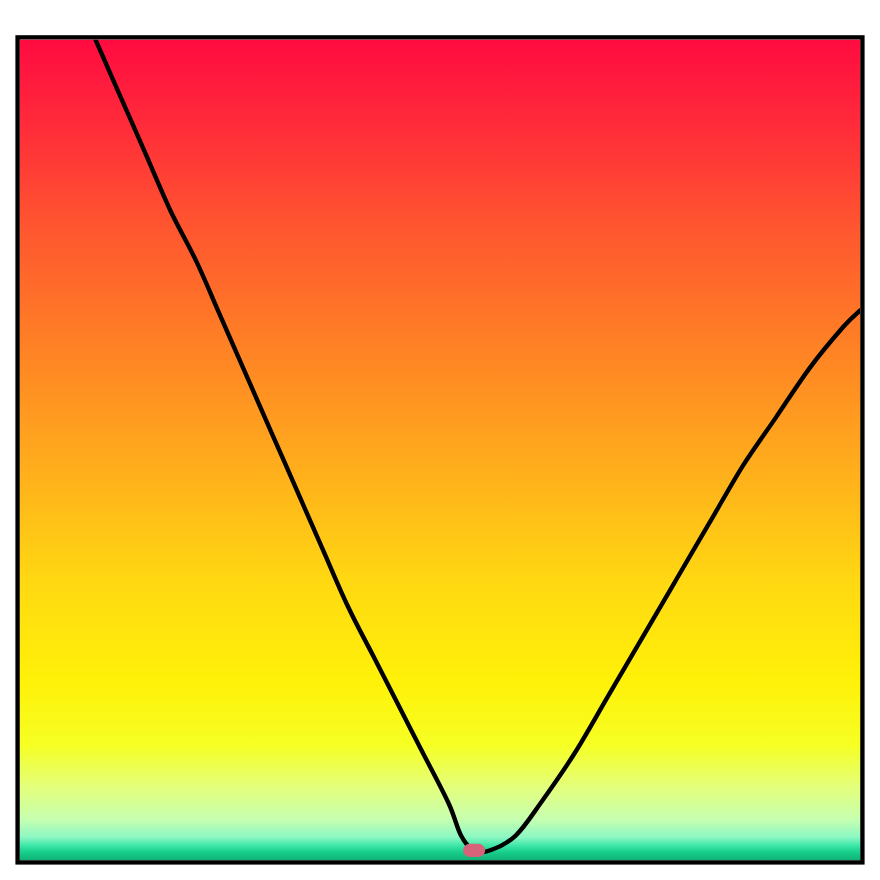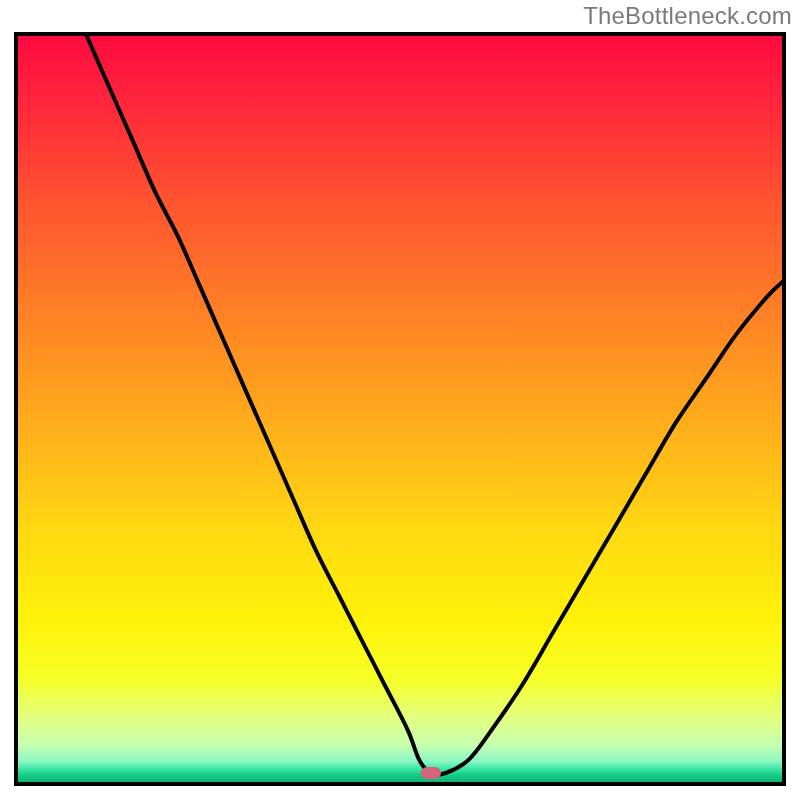--- a/index.html
+++ b/index.html
@@ -69,21 +69,20 @@
     border-radius: 6px;
     background: #d6637a;
     transform: translate(-50%, -50%);
   }
 </style>
 </head>
 <body>
 
 <div class="wrap">
 
-  <div class="attribution">TheBottleneck.com</div>
 
   <div class="plot-frame">
     <div class="gradient"></div>
 
     <svg class="curve" viewBox="0 0 764 746" preserveAspectRatio="none">
       <path fill="none" stroke-width="4" stroke-linecap="round" stroke-linejoin="round" d="M 68.8 0.0 C 72.6 8.7, 84.0 34.8, 91.7 52.2 C 99.3 69.6, 107.0 87.0, 114.6 104.4 C 122.2 121.8, 129.9 140.5, 137.5 156.7 C 145.2 172.8, 152.8 185.3, 160.4 201.4 C 168.1 217.6, 175.7 236.2, 183.4 253.6 C 191.0 271.0, 198.6 288.5, 206.3 305.9 C 213.9 323.3, 221.6 340.7, 229.2 358.1 C 236.8 375.5, 244.5 392.9, 252.1 410.3 C 259.8 427.7, 267.4 445.1, 275.0 462.5 C 282.7 479.9, 290.3 498.6, 298.0 514.7 C 305.6 530.9, 313.2 544.6, 320.9 559.5 C 328.5 574.4, 336.2 589.3, 343.8 604.3 C 351.4 619.2, 359.1 634.1, 366.7 649.0 C 374.4 663.9, 383.9 681.3, 389.6 693.8 C 395.4 706.2, 397.3 716.4, 401.1 723.6 C 404.9 730.8, 408.1 734.8, 412.6 737.0 C 417.0 739.3, 421.5 739.3, 427.8 737.0 C 434.2 734.8, 443.1 730.8, 450.8 723.6 C 458.4 716.4, 464.8 706.2, 473.7 693.8 C 482.6 681.3, 494.1 665.2, 504.2 649.0 C 514.4 632.9, 524.6 614.2, 534.8 596.8 C 545.0 579.4, 555.2 562.0, 565.4 544.6 C 575.5 527.2, 585.7 509.8, 595.9 492.4 C 606.1 475.0, 616.3 457.5, 626.5 440.1 C 636.7 422.7, 646.9 404.1, 657.0 387.9 C 667.2 371.8, 677.4 358.1, 687.6 343.2 C 697.8 328.2, 708.0 312.1, 718.2 298.4 C 728.3 284.7, 741.1 269.8, 748.7 261.1 C 756.4 252.4, 761.5 248.7, 764.0 246.2" stroke="#000000"></path>
     </svg>
 
     <div class="marker" style="left: 412.56px; top: 737.048px; background: rgb(214, 99, 122);"></div>
   </div>

